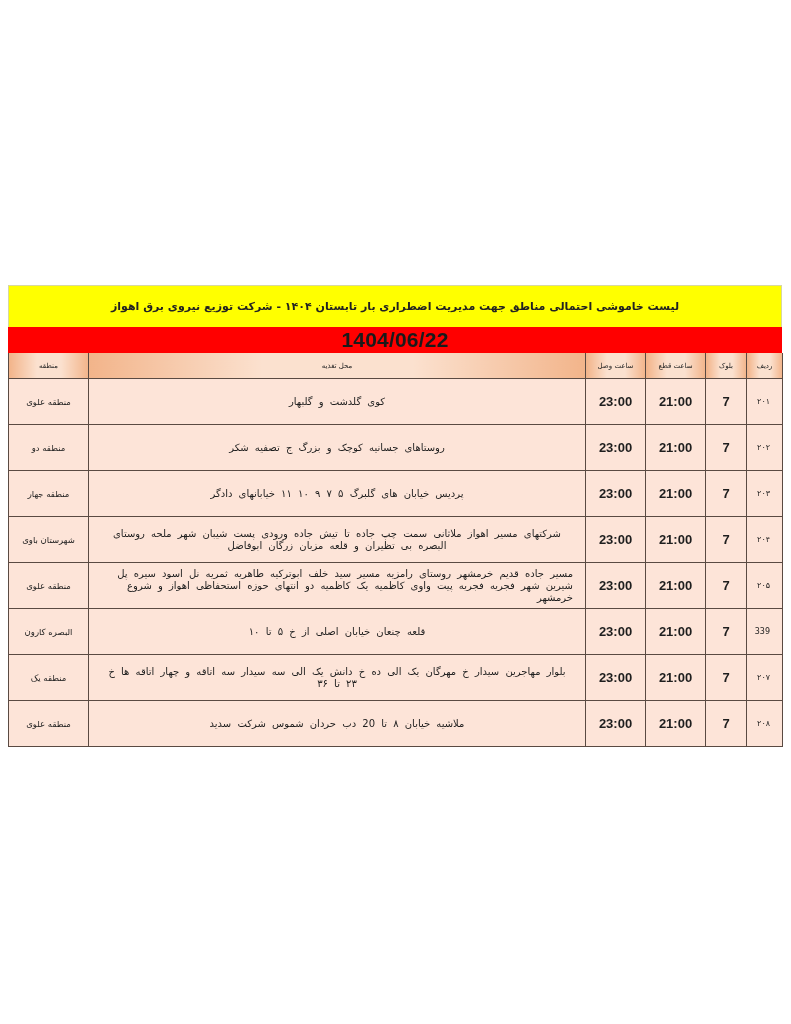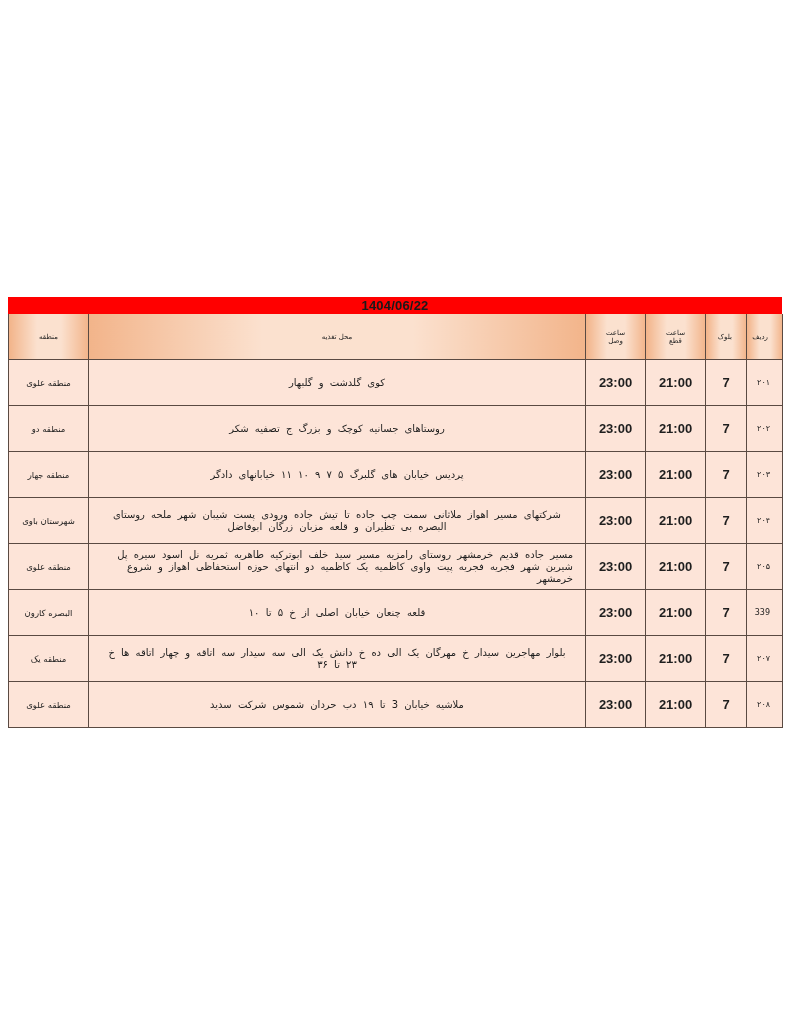--- a/index.html
+++ b/index.html
@@ -28,41 +28,40 @@
       display: flex;
       align-items: center;
       justify-content: center;
       direction: rtl;
       font-size: 11px;
       font-weight: bold;
       color: #222;
       box-sizing: border-box;
     }
     .date-band {
-      height: 17px;
+      height: 26px;
       background: #ff0000;
       display: flex;
       align-items: center;
       justify-content: center;
       font-family: "Liberation Sans", sans-serif;
       font-weight: bold;
-      font-size: 13px;
+      font-size: 21px;
       color: #1a1a1a;
       letter-spacing: 0.2px;
-      margin-top: 12px;
     }
     table.schedule {
       width: 774px;
       border-collapse: collapse;
       table-layout: fixed;
       direction: rtl;
     }
     table.schedule th {
       height: 17px;
-      padding: 14px;
+      padding: 4px;
       font-size: 7px;
       font-weight: normal;
       color: #222;
       background: linear-gradient(to right, #f2b48a 0%, #fbe1cf 35%, #fbe1cf 65%, #f2b48a 100%);
       border: 1px solid #5a4a42;
       border-top: none;
       text-align: center;
       vertical-align: middle;
     }
     table.schedule td {
@@ -89,20 +88,23 @@
       text-align: right;
     }
     td.c-region {
       font-size: 8.5px;
     }
   </style>
 </head>
 <body>
 
 <div class="sheet">
+  <div class="title-band">
+    <span>لیست خاموشی احتمالی مناطق جهت مدیریت اضطراری بار تابستان ۱۴۰۴ - شرکت توزیع نیروی برق اهواز</span>
+  </div>
   <div class="date-band">
     <span>1404/06/22</span>
   </div>
 
   <table class="schedule">
     <colgroup>
       <col style="width:36px">
       <col style="width:41px">
       <col style="width:60px">
       <col style="width:60px">
@@ -174,18 +176,18 @@
         <td class="c-time">21:00</td>
         <td class="c-time">23:00</td>
         <td class="c-place">بلوار مهاجرین سیدار خ مهرگان یک الی ده    خ دانش یک الی سه    سیدار سه اتاقه و چهار اتاقه ها خ ۲۳ تا ۳۶</td>
         <td class="c-region">منطقه یک</td>
       </tr>
       <tr>
         <td class="c-row">۲۰۸</td>
         <td class="c-block">7</td>
         <td class="c-time">21:00</td>
         <td class="c-time">23:00</td>
-        <td class="c-place">ملاشیه  خیابان 3 تا ۱۹    دب حردان    شموس    شرکت سدید</td>
+        <td class="c-place">ملاشیه  خیابان ۸ تا 20    دب حردان    شموس    شرکت سدید</td>
         <td class="c-region">منطقه علوی</td>
       </tr>
     </tbody>
   </table>
 </div>
 
 </body></html>

